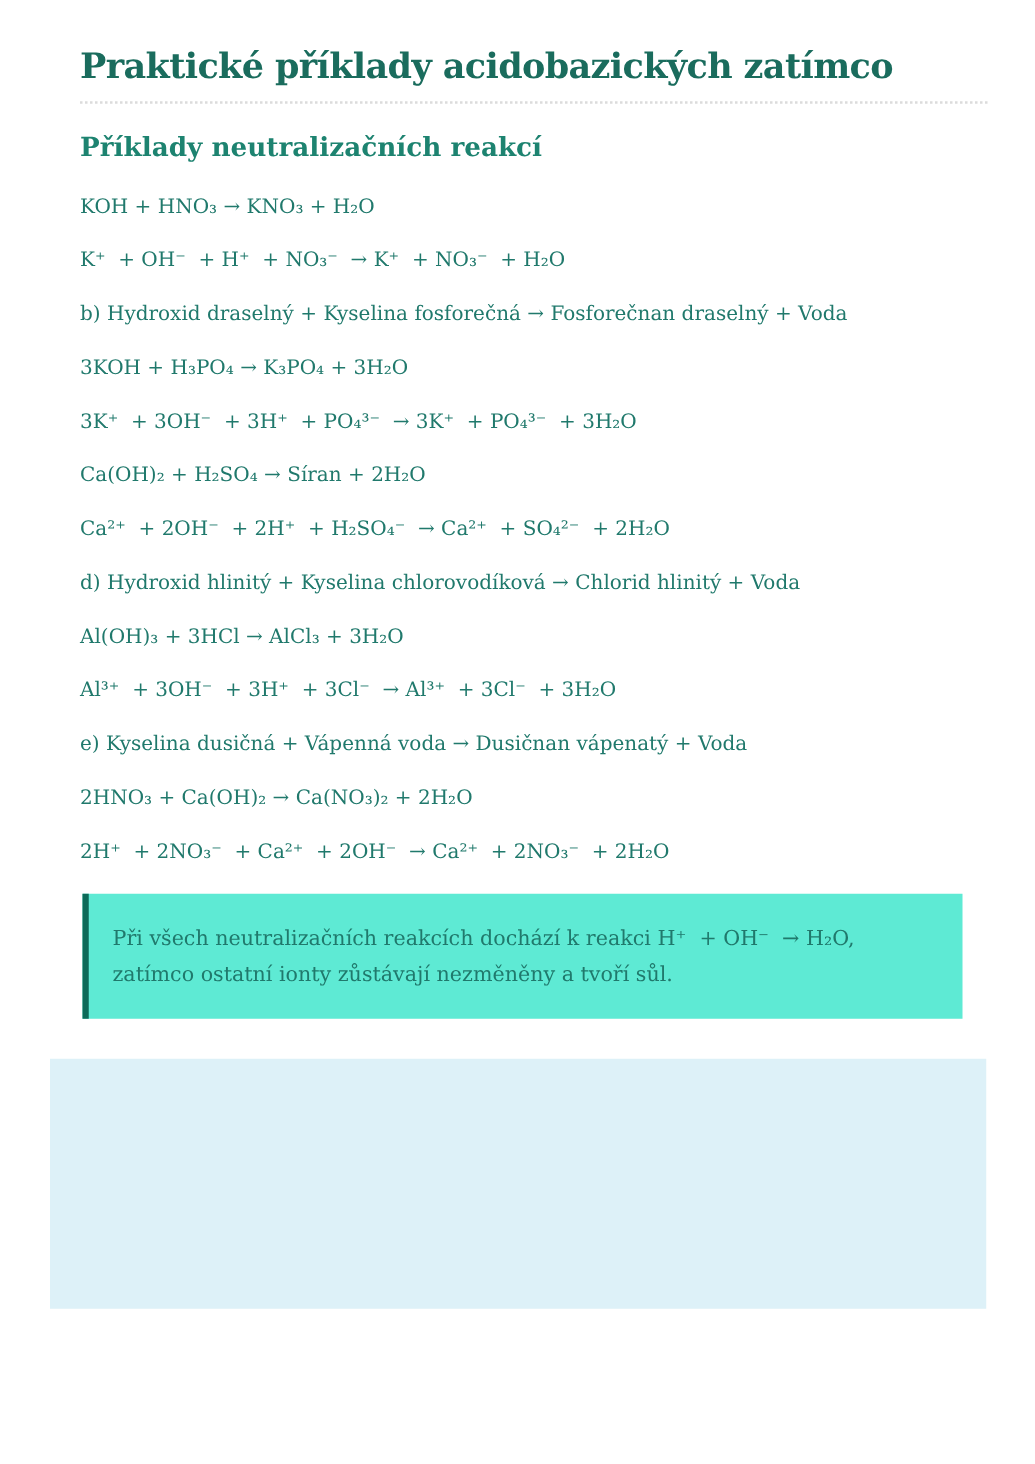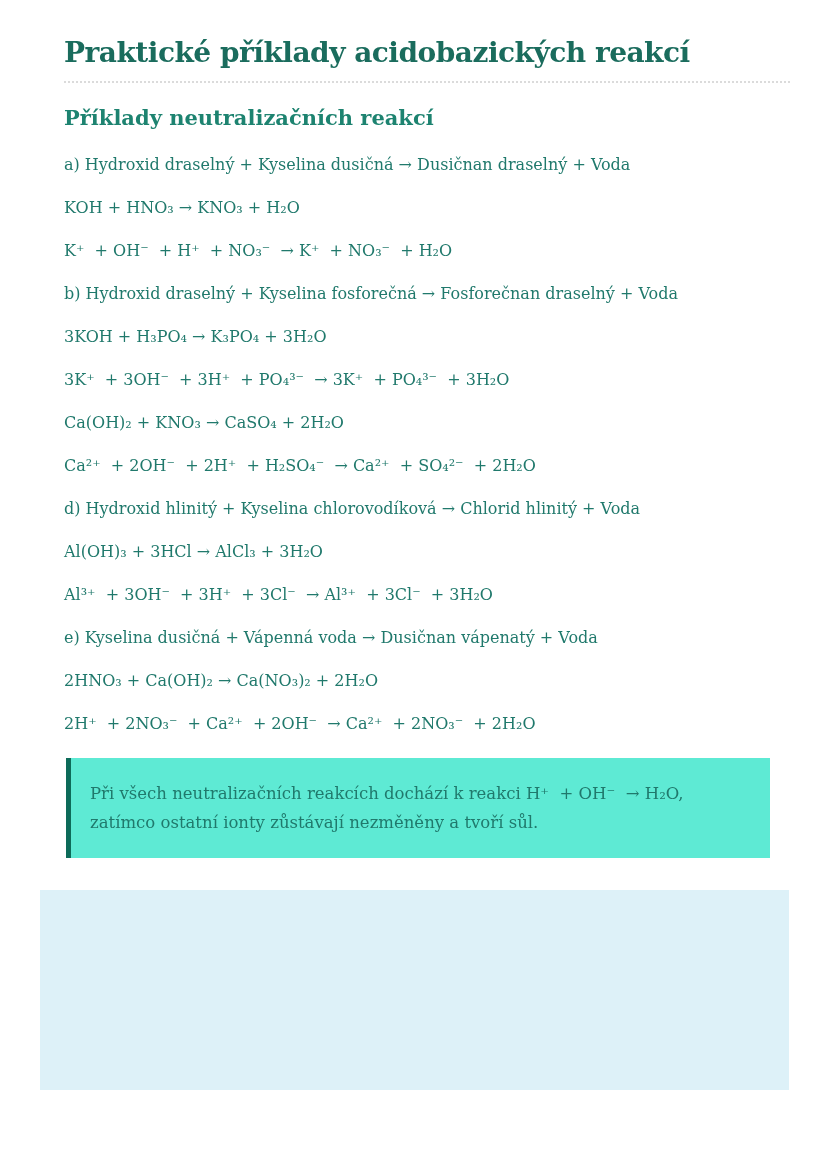--- a/index.html
+++ b/index.html
@@ -83,33 +83,32 @@
     font-size: 13px;
     font-weight: normal;
     color: #757575;
   }
 </style>
 </head>
 <body>
 
 <div class="page">
 
-  <h1 class="page-title">Praktické příklady acidobazických reakcí</h1>
+  <h1 class="page-title">Praktické příklady acidobazických zatímco</h1>
   <div class="title-divider"></div>
 
   <h2 class="section-heading">Příklady neutralizačních reakcí</h2>
 
   <div>
-    <p class="equation-line">a) Hydroxid draselný + Kyselina dusičná → Dusičnan draselný + Voda</p>
     <p class="equation-line">KOH + HNO₃ → KNO₃ + H₂O</p>
     <p class="equation-line">K⁺  + OH⁻  + H⁺  + NO₃⁻  → K⁺  + NO₃⁻  + H₂O</p>
     <p class="equation-line">b) Hydroxid draselný + Kyselina fosforečná → Fosforečnan draselný + Voda</p>
     <p class="equation-line">3KOH + H₃PO₄ → K₃PO₄ + 3H₂O</p>
     <p class="equation-line">3K⁺  + 3OH⁻  + 3H⁺  + PO₄³⁻  → 3K⁺  + PO₄³⁻  + 3H₂O</p>
-    <p class="equation-line">Ca(OH)₂ + KNO₃ → CaSO₄ + 2H₂O</p>
+    <p class="equation-line">Ca(OH)₂ + H₂SO₄ → Síran + 2H₂O</p>
     <p class="equation-line">Ca²⁺  + 2OH⁻  + 2H⁺  + H₂SO₄⁻  → Ca²⁺  + SO₄²⁻  + 2H₂O</p>
     <p class="equation-line">d) Hydroxid hlinitý + Kyselina chlorovodíková → Chlorid hlinitý + Voda</p>
     <p class="equation-line">Al(OH)₃ + 3HCl → AlCl₃ + 3H₂O</p>
     <p class="equation-line">Al³⁺  + 3OH⁻  + 3H⁺  + 3Cl⁻  → Al³⁺  + 3Cl⁻  + 3H₂O</p>
     <p class="equation-line">e) Kyselina dusičná + Vápenná voda → Dusičnan vápenatý + Voda</p>
     <p class="equation-line">2HNO₃ + Ca(OH)₂ → Ca(NO₃)₂ + 2H₂O</p>
     <p class="equation-line">2H⁺  + 2NO₃⁻  + Ca²⁺  + 2OH⁻  → Ca²⁺  + 2NO₃⁻  + 2H₂O</p>
   </div>
 
   <div class="note-callout">

